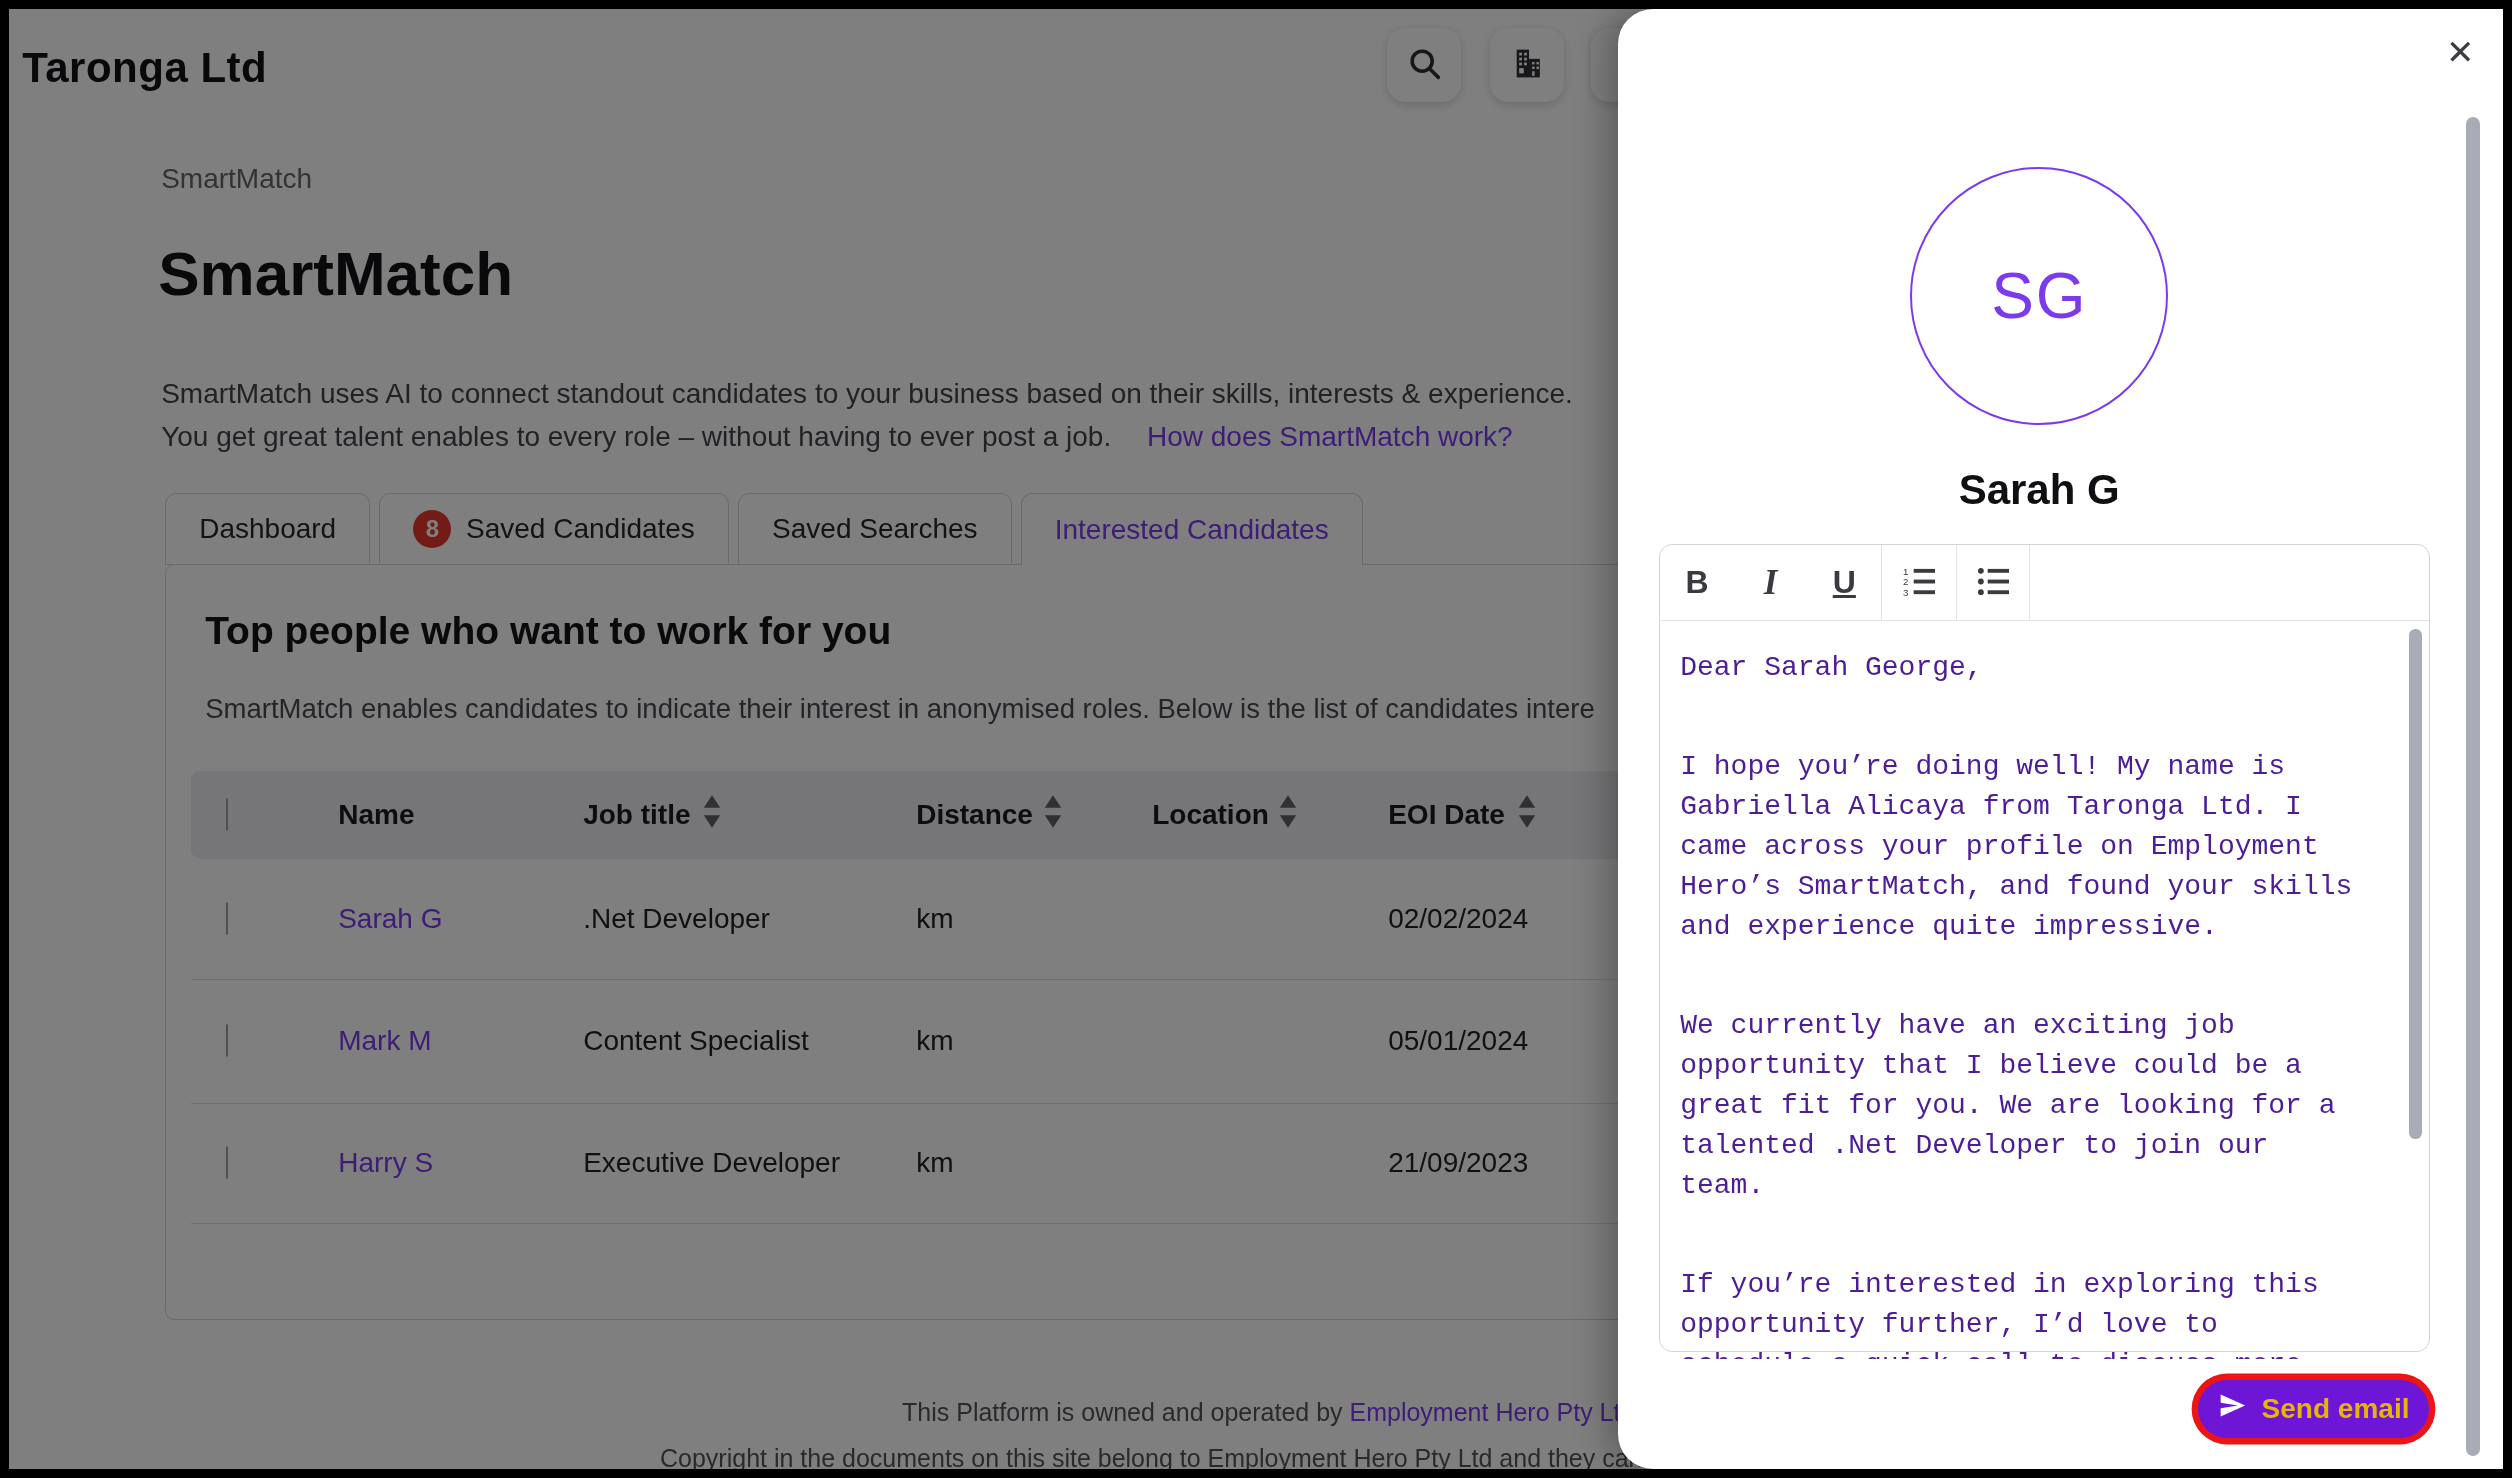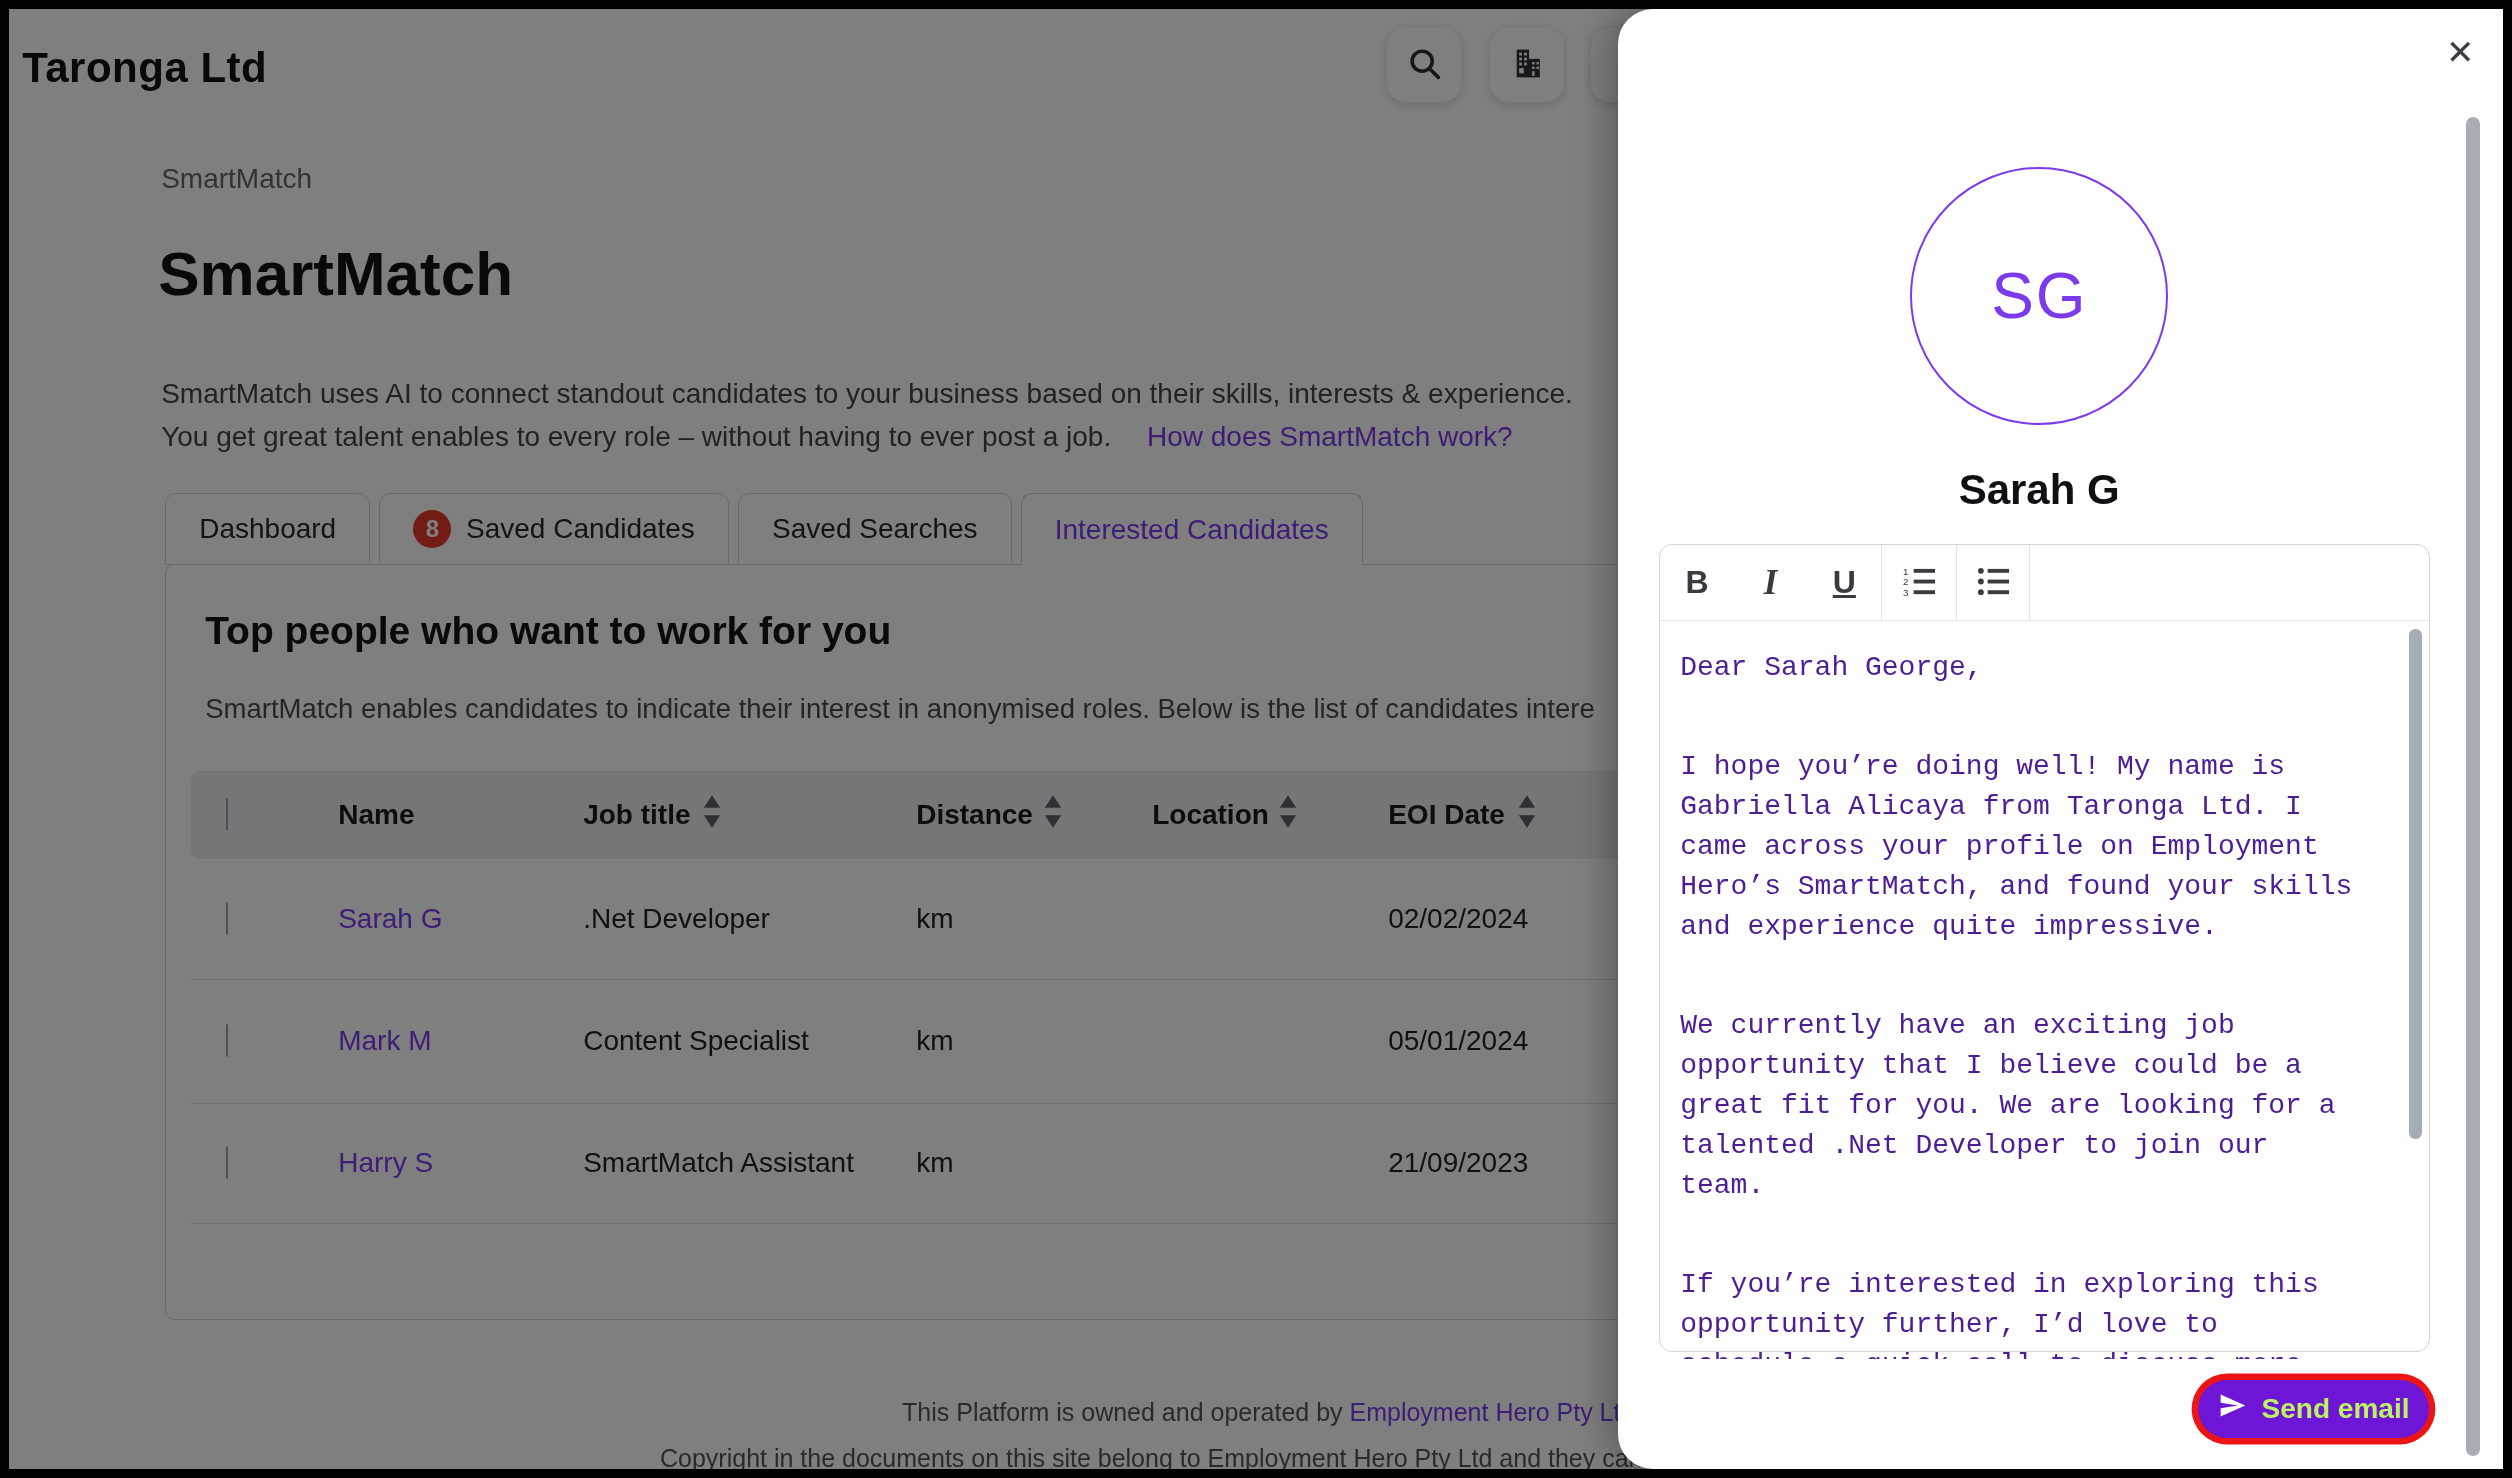--- a/index.html
+++ b/index.html
@@ -71,21 +71,21 @@
   .tb-bold{font-weight:800;}
   .tb-italic{font-family:"Liberation Serif",serif;font-style:italic;font-weight:700;font-size:35px;}
   .tb-underline{text-decoration:underline;font-weight:600;}
   .email{position:absolute;left:0;top:83px;width:100%;height:731px;box-sizing:border-box;
          padding:20px 64px 18.3px 20px;font-size:28px;line-height:40px;color:#4c1d95;overflow:hidden;font-family:Liberation Mono, monospace;}
   .email p{margin:0 0 59px 0;}
   .inner-scroll{position:absolute;right:7.3px;top:84px;width:13px;height:510px;background:#a8adb5;border-radius:6.4px;}
   .panel-scroll{position:absolute;right:23px;top:108px;width:13.8px;height:1339px;background:#a8adb5;border-radius:7.3px;}
 
   .send-btn{position:absolute;left:580px;top:1371px;width:231px;height:58px;border:0;border-radius:31px;
-            background:#6d16d6;color:#bef264;font-size:28px;font-weight:700;display:flex;align-items:center;
+            background:#6d16d6;color:#eab308;font-size:28px;font-weight:700;display:flex;align-items:center;
             justify-content:center;gap:14.7px;box-shadow:0 0 0 6.4px #ec1515;}
   .send-btn svg{width:29px;height:29px;}
 </style>
 </head>
 <body>
 
 <div class="screen">
   <div class="page">
 
     <div class="company">Taronga Ltd</div>
@@ -194,21 +194,21 @@
         <span class="cell col-check"><span class="checkbox"></span></span>
         <span class="cell col-name name-link">Mark M</span>
         <span class="cell col-job">Content Specialist</span>
         <span class="cell col-dist">km</span>
         <span class="cell col-loc"></span>
         <span class="cell col-date">05/01/2024</span>
       </div>
       <div class="trow" style="top:538px;">
         <span class="cell col-check"><span class="checkbox"></span></span>
         <span class="cell col-name name-link">Harry S</span>
-        <span class="cell col-job">SmartMatch Assistant</span>
+        <span class="cell col-job">Executive Developer</span>
         <span class="cell col-dist">km</span>
         <span class="cell col-loc"></span>
         <span class="cell col-date">21/09/2023</span>
       </div>
     </div>
 
     <div class="footer1">
       <span>This Platform is owned and operated by </span><a href="#">Employment Hero Pty Ltd</a>
     </div>
     <div class="footer2">Copyright in the documents on this site belong to Employment Hero Pty Ltd and they cannot be reproduced,</div>

